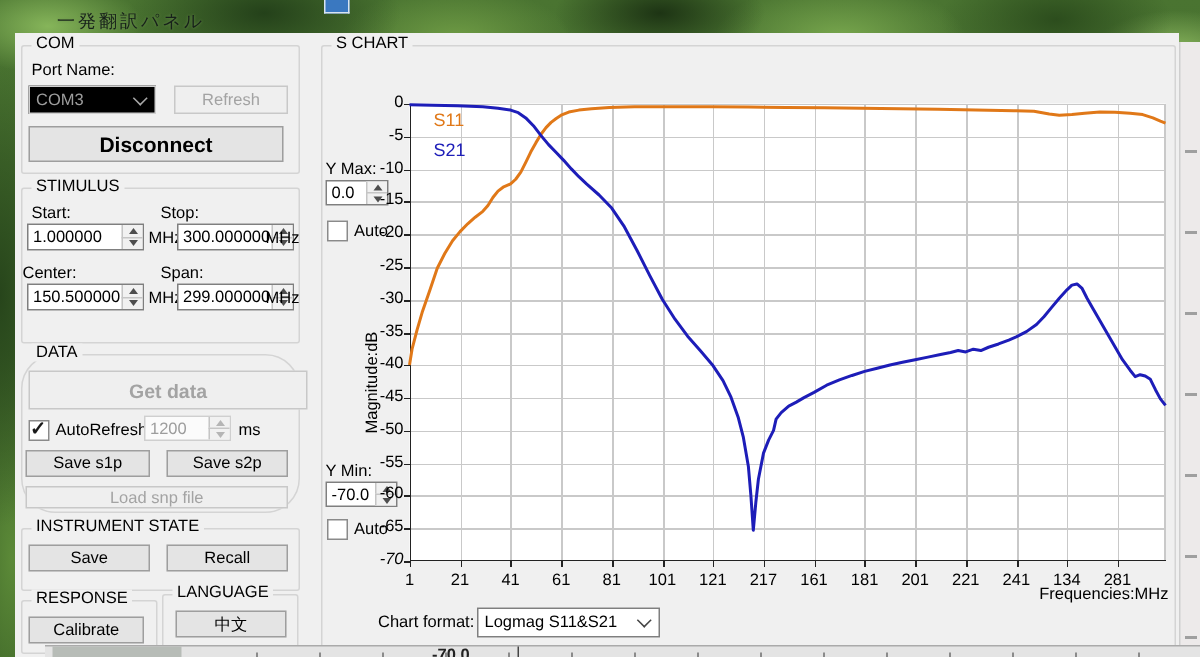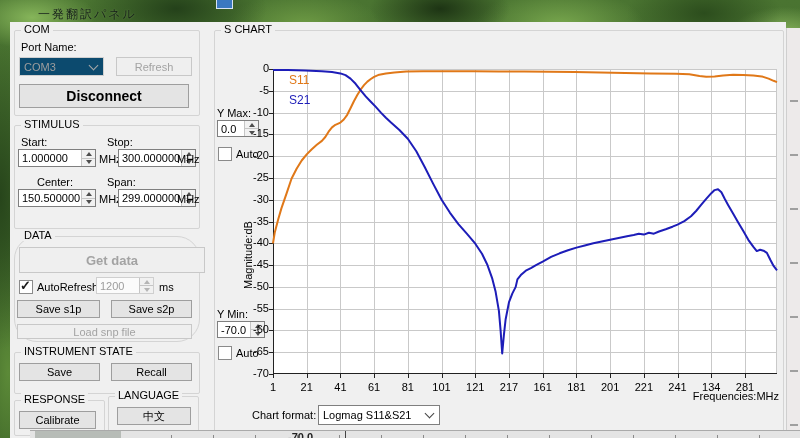--- a/index.html
+++ b/index.html
@@ -47,21 +47,21 @@
   .sbtn.up::after{border-bottom:4px solid #4e4e4e;}
   .sbtn.dn::after{border-top:4px solid #4e4e4e;}
   .spin.disabled{border-color:#cfcfcf;color:#9d9d9d;background:#fbfbfb;}
   .spin.disabled .sbtn.up::after{border-bottom-color:#b5b5b5;}
   .spin.disabled .sbtn.dn::after{border-top-color:#b5b5b5;}
 
   .combo{position:absolute;display:flex;align-items:center;background:#fff;
          border:1px solid #7f7f7f;box-sizing:border-box;padding-left:4px;}
   .combo .chev{margin-left:auto;margin-right:6px;width:6px;height:6px;margin-top:-3px;
          border-left:1px solid #444;border-bottom:1px solid #444;transform:rotate(-45deg);}
-  .combo.disabled{background:#0c4a6e;color:#9d9d9d;border-color:#cfcfcf;}
+  .combo.disabled{background:#000000;color:#9d9d9d;border-color:#cfcfcf;}
   .combo.disabled .chev{border-color:#a8a8a8;}
 
   .cb{position:absolute;width:12px;height:12px;background:#fff;border:1px solid #8a8a8a;box-sizing:content-box;}
   .cb.checked::after{content:"\2713";position:absolute;top:-3px;left:0px;font-size:13px;font-weight:bold;color:#1a1a1a;}
 
   
   .plot{position:absolute;left:58px;top:38px;width:504px;height:305px;background:#fff;}
   .plot svg{overflow:visible;display:block;}
   .ytl{position:absolute;left:0;width:54px;text-align:right;height:13px;}
   .xtl{position:absolute;width:34px;text-align:center;top:350px;}
@@ -121,21 +121,21 @@
     </div>
     <span class="lbl" style="left:84px;top:27px;">MHz</span>
     <div class="spin" style="left:103px;top:23px;width:78px;height:18px;">
       <span class="val">300.000000</span>
       <span class="arrows">
           <span class="sbtn up"></span>
           <span class="sbtn dn"></span>
         </span>
     </div>
     <span class="lbl" style="left:162px;top:27px;">MHz</span>
-    <span class="lbl" style="left:22px;top:50px;">Center:</span>
+    <span class="lbl" style="left:0;top:50px;">Center:</span>
     <span class="lbl" style="left:92px;top:50px;">Span:</span>
     <div class="spin" style="left:3px;top:63px;width:78px;height:18px;">
       <span class="val">150.500000</span>
       <span class="arrows">
           <span class="sbtn up"></span>
           <span class="sbtn dn"></span>
         </span>
     </div>
     <span class="lbl" style="left:84px;top:67px;">MHz</span>
     <div class="spin" style="left:103px;top:63px;width:78px;height:18px;">
@@ -304,21 +304,21 @@
         <div class="ytl" style="top: 118.143px;">-20</div>
         <div class="ytl" style="top: 139.929px;">-25</div>
         <div class="ytl" style="top: 161.714px;">-30</div>
         <div class="ytl" style="top: 183.5px;">-35</div>
         <div class="ytl" style="top: 205.286px;">-40</div>
         <div class="ytl" style="top: 227.071px;">-45</div>
         <div class="ytl" style="top: 248.857px;">-50</div>
         <div class="ytl" style="top: 270.643px;">-55</div>
         <div class="ytl" style="top: 292.429px;">-60</div>
         <div class="ytl" style="top: 314.214px;">-65</div>
-        <div class="ytl" style="top: 336px;">-70</div>
+        <div class="ytl" style="top: 336px; font-style: italic;">-70</div>
       </div>
     <div id="x-tick-labels">
         <div class="xtl" style="left: 41px;">1</div>
         <div class="xtl" style="left: 74.7124px;">21</div>
         <div class="xtl" style="left: 108.425px;">41</div>
         <div class="xtl" style="left: 142.137px;">61</div>
         <div class="xtl" style="left: 175.849px;">81</div>
         <div class="xtl" style="left: 209.562px;">101</div>
         <div class="xtl" style="left: 243.274px;">121</div>
         <div class="xtl" style="left: 276.987px;">217</div>

